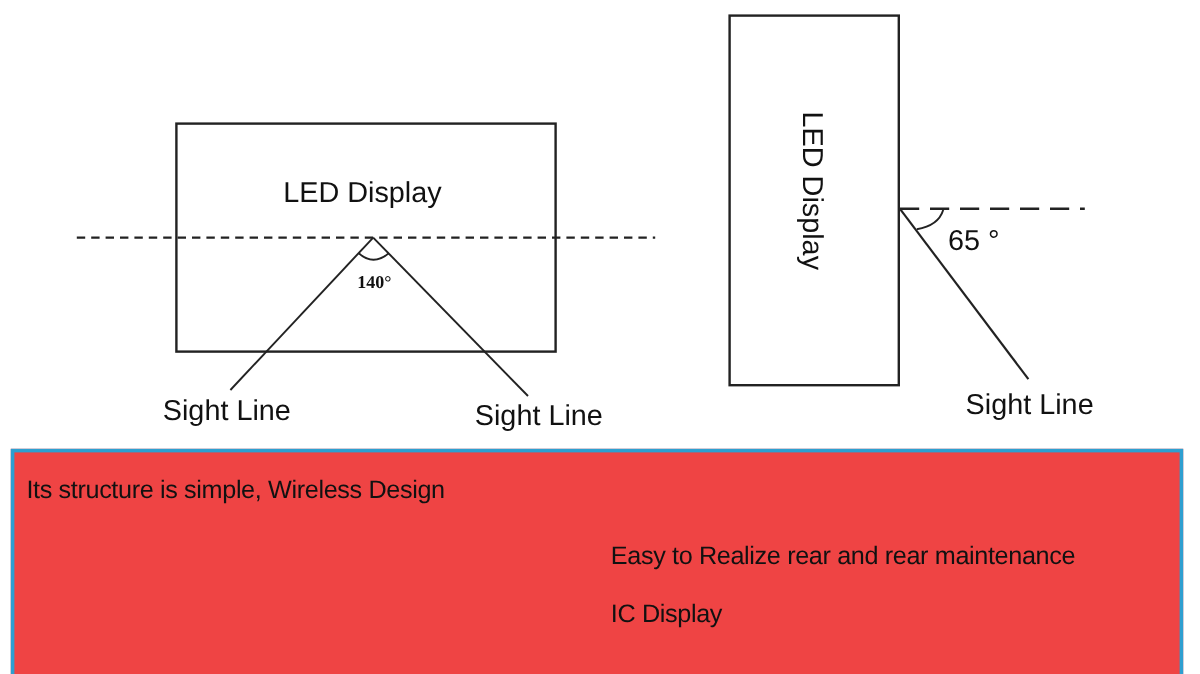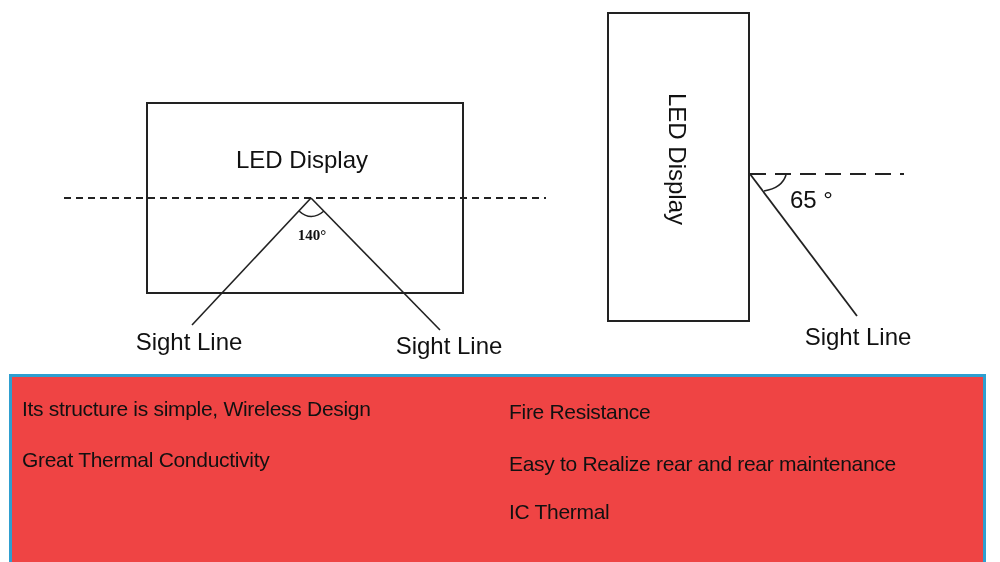--- a/index.html
+++ b/index.html
@@ -36,17 +36,15 @@
     <line x1="750" y1="174" x2="904" y2="174" stroke="#222" stroke-width="2" stroke-dasharray="16,9"></line>
     <line x1="750" y1="174" x2="857" y2="316" stroke="#222" stroke-width="1.8"></line>
     <path d="M764 191 Q782 188 786 175" fill="none" stroke="#222" stroke-width="1.6"></path>
     <text class="svg-text" x="790" y="208" font-size="24">65 °</text>
     <text class="svg-text" x="858" y="345" font-size="24" text-anchor="middle">Sight Line</text>
   </g>
 </svg>
 
 <div id="features" style="border-color: rgb(46, 159, 208);">
   <div class="feat" style="left:10px; top:20px;">Its structure is simple, Wireless Design</div>
-  <div class="feat" style="left:10px; top:71px;">Great Thermal Conductivity</div>
-  <div class="feat" style="left:497px; top:23px;">Fire Resistance</div>
   <div class="feat" style="left:497px; top:75px;">Easy to Realize rear and rear maintenance</div>
-  <div class="feat" style="left:497px; top:123px;">IC Thermal</div>
+  <div class="feat" style="left:497px; top:123px;">IC Display</div>
 </div>
 
 </body></html>

